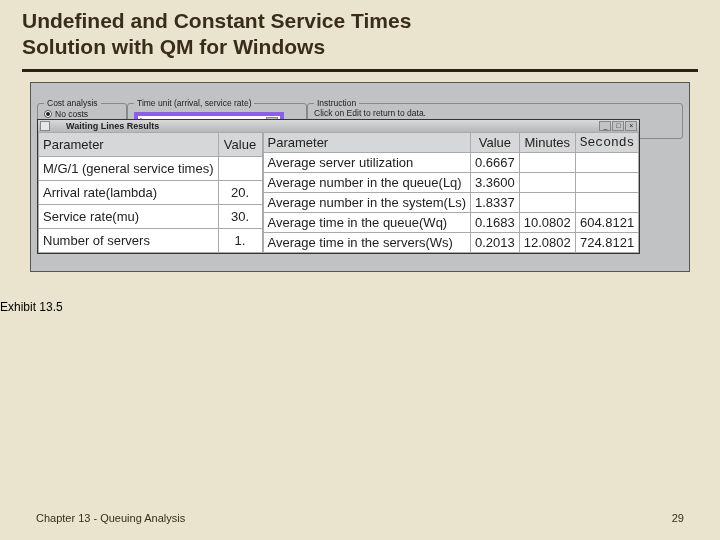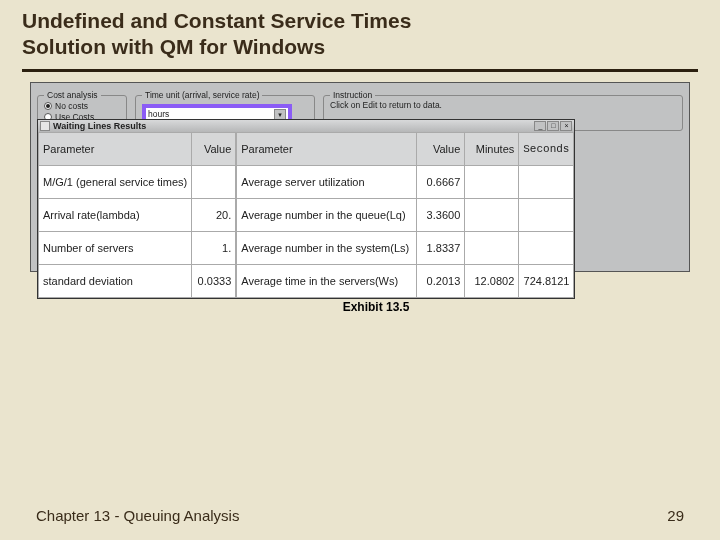--- a/index.html
+++ b/index.html
@@ -25,22 +25,22 @@
     margin: 0 30px;
     background: #c1c2c3;
     border: 1px solid #555;
     font-size: 9px;
     color: #222;
     position: relative;
     height: 190px;
   }
   .top-zone {
     display: flex;
-    padding: 12px 6px 2px 6px;
-    gap: 8px;
+    padding: 20px 6px 2px 6px;
+    gap: 0;
   }
   .fieldset {
     border: 1px solid #888;
     border-radius: 3px;
     padding: 4px 6px 4px 6px;
     font-size: 8.5px;
     position: relative;
   }
   .fieldset .legend {
     position: absolute;
@@ -77,65 +77,64 @@
     left: 6px; top: 36px;
     background: #fff;
     border: 1px solid #333;
   }
   .titlebar {
     display: flex; align-items: center; justify-content: space-between;
     background: linear-gradient(180deg,#d8d9da,#b6b7b8);
     padding: 1px 2px;
     font-size: 9px;
   }
-  .titlebar-left { display: flex; align-items: center; gap: 3px; font-weight: bold; }
+  .titlebar-left { display: flex; align-items: center; gap: 16px; font-weight: bold; }
   .mini-icon { width: 10px; height: 10px; background: #e6e6e6; border: 1px solid #888; }
   .winbtns { display: flex; gap: 1px; }
   .winbtn {
     width: 12px; height: 10px; background: #c1c2c3;
     border: 1px solid #888; font-size: 7px;
     display: flex; align-items: center; justify-content: center;
   }
   .caption-row {
     text-align: center; font-size: 9px; background: #fff;
     padding: 2px 0; border-bottom: 1px solid #999;
   }
   .data-area { display: flex; background: #fff; }
   table { border-collapse: collapse; }
   th, td {
     border: 1px solid #aaa;
-    font-size: 11px;
-    padding: 10px 4px;
+    font-size: 13px;
+    padding: 2px 4px;
     text-align: left;
     background: #fff;
     height: 16px;
     white-space: nowrap;
   }
   th { background: #d6d7d8; font-weight: normal; }
-  td.num, th.num { text-align: right; margin-left: 46px; }
+  td.num, th.num { text-align: center; margin-left: 46px; }
   .left-table th:first-child, .left-table td:first-child { width: 150px; }
   .left-table .val { width: 44px; }
   .right-table .param { width: 180px; }
   .right-table .val { width: 48px; }
   .right-table .min { width: 54px; }
   .right-table .sec { width: 54px; font-family: Liberation Mono, monospace; }
   .grey-filler { flex: 1; background: #c1c2c3; }
   .exhibit {
-    text-align: center;
+    text-align: left;
     font-size: 12px;
-    font-weight: bold;
+    font-weight: normal;
     margin-top: 28px;
-    margin-left: 32px;
   }
   .footer {
     position: absolute;
     bottom: 16px; left: 0; right: 0;
     display: flex; justify-content: space-between;
     padding: 0 36px;
-    font-size: 15px;
+    font-size: 11px;
     color: #3a2c1a;
   }
 </style>
 </head>
 <body>
 
 <div class="slide-title">
   <span>Undefined and Constant Service Times</span><br>
   <span>Solution with QM for Windows</span>
 </div>
@@ -188,26 +187,26 @@
         </tr>
         <tr>
               <td>M/G/1  (general service times)</td>
               <td class="num"></td>
             </tr>
         <tr>
               <td>Arrival rate(lambda)</td>
               <td class="num">20.</td>
             </tr>
         <tr>
+              <td>Service rate(mu)</td>
+              <td class="num">30.</td>
+            </tr>
+        <tr>
               <td>Number of servers</td>
               <td class="num">1.</td>
-            </tr>
-        <tr>
-              <td>standard deviation</td>
-              <td class="num">0.0333</td>
             </tr>
       </tbody>
         </table>
       <table class="right-table">
         <tbody>
             <tr>
           <th class="param">Parameter</th>
           <th class="val num">Value</th>
           <th class="min num">Minutes</th>
           <th class="sec num">Seconds</th>
@@ -224,20 +223,26 @@
               <td class="num"></td>
               <td class="num"></td>
             </tr>
         <tr>
               <td>Average number in the system(Ls)</td>
               <td class="num">1.8337</td>
               <td class="num"></td>
               <td class="num"></td>
             </tr>
         <tr>
+              <td>Average time in the queue(Wq)</td>
+              <td class="num">0.1683</td>
+              <td class="num">10.0802</td>
+              <td class="num">604.8121</td>
+            </tr>
+        <tr>
               <td>Average time in the servers(Ws)</td>
               <td class="num">0.2013</td>
               <td class="num">12.0802</td>
               <td class="num">724.8121</td>
             </tr>
       </tbody>
         </table>
       <div class="grey-filler"></div>
     </div>
   </div>

